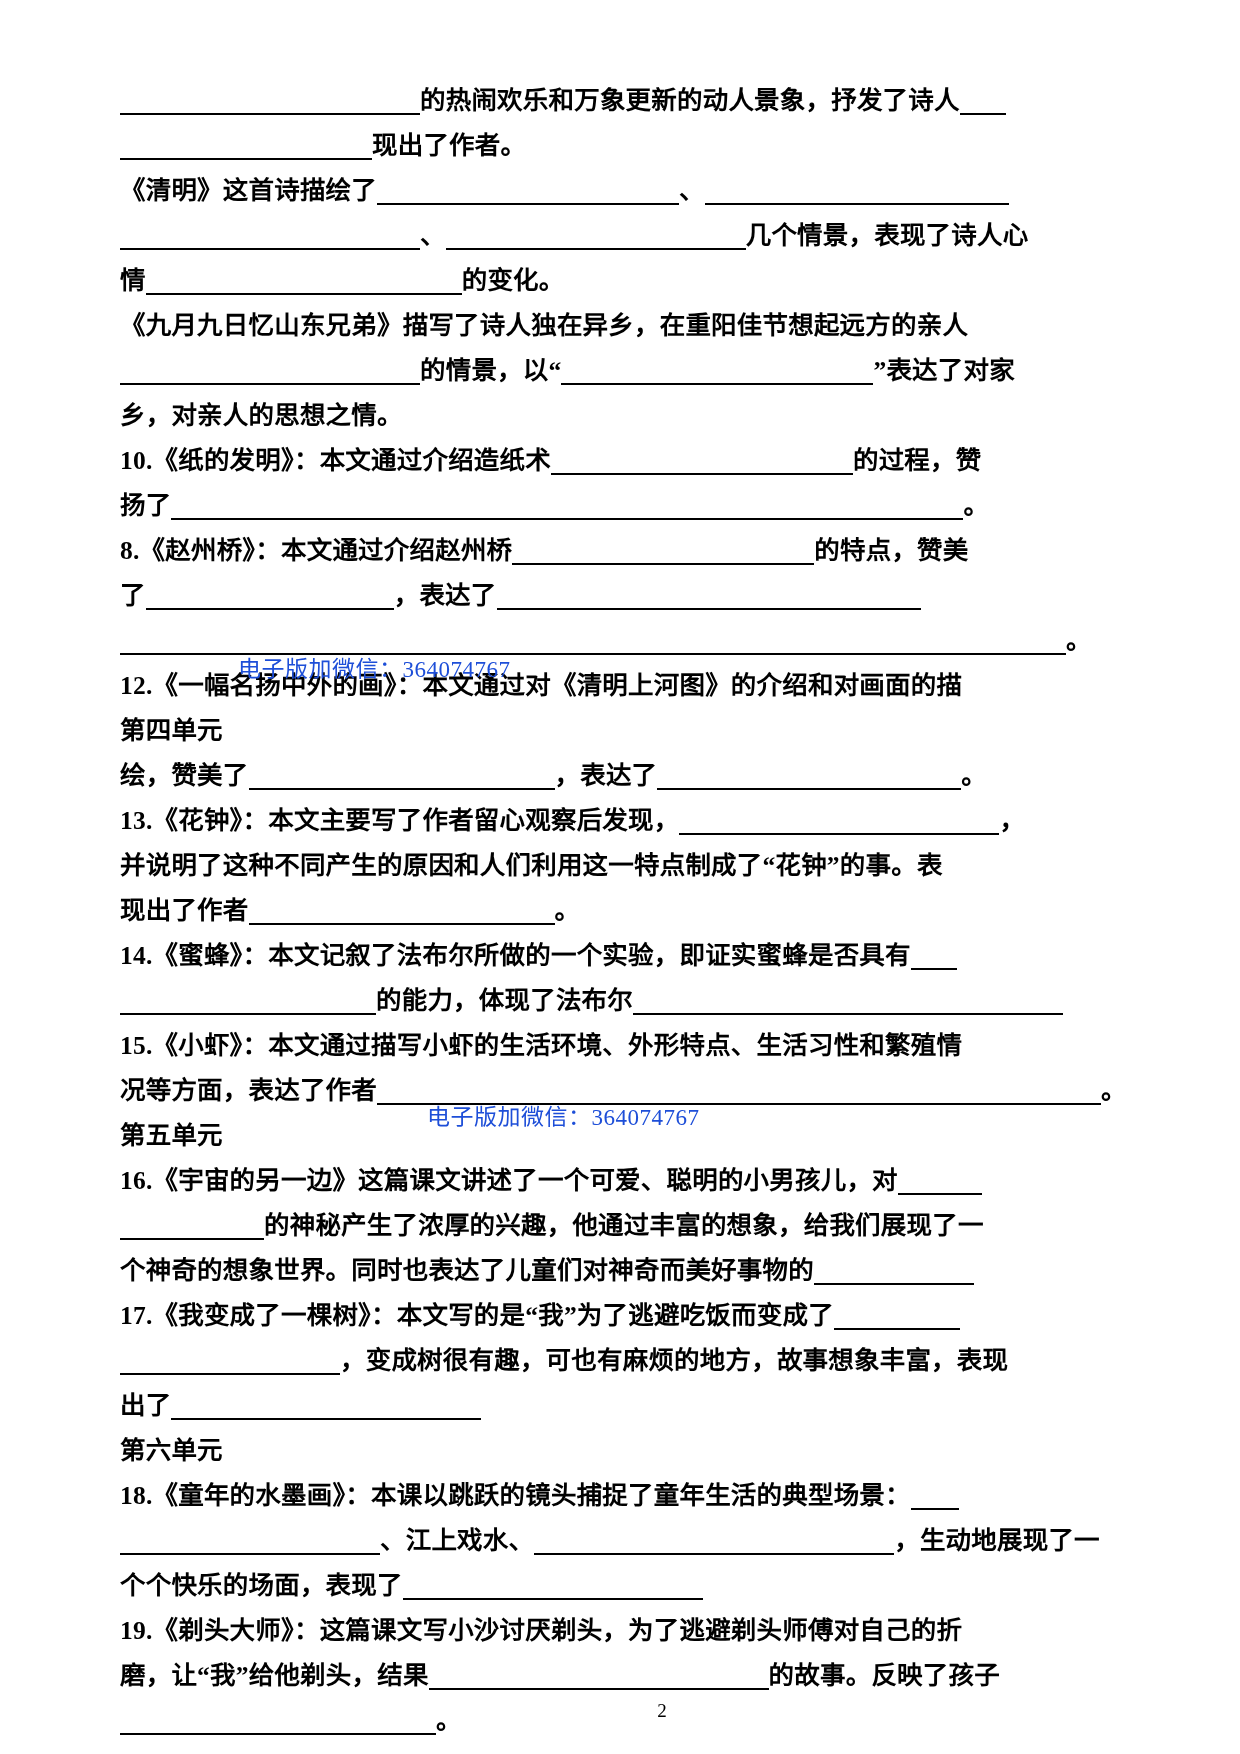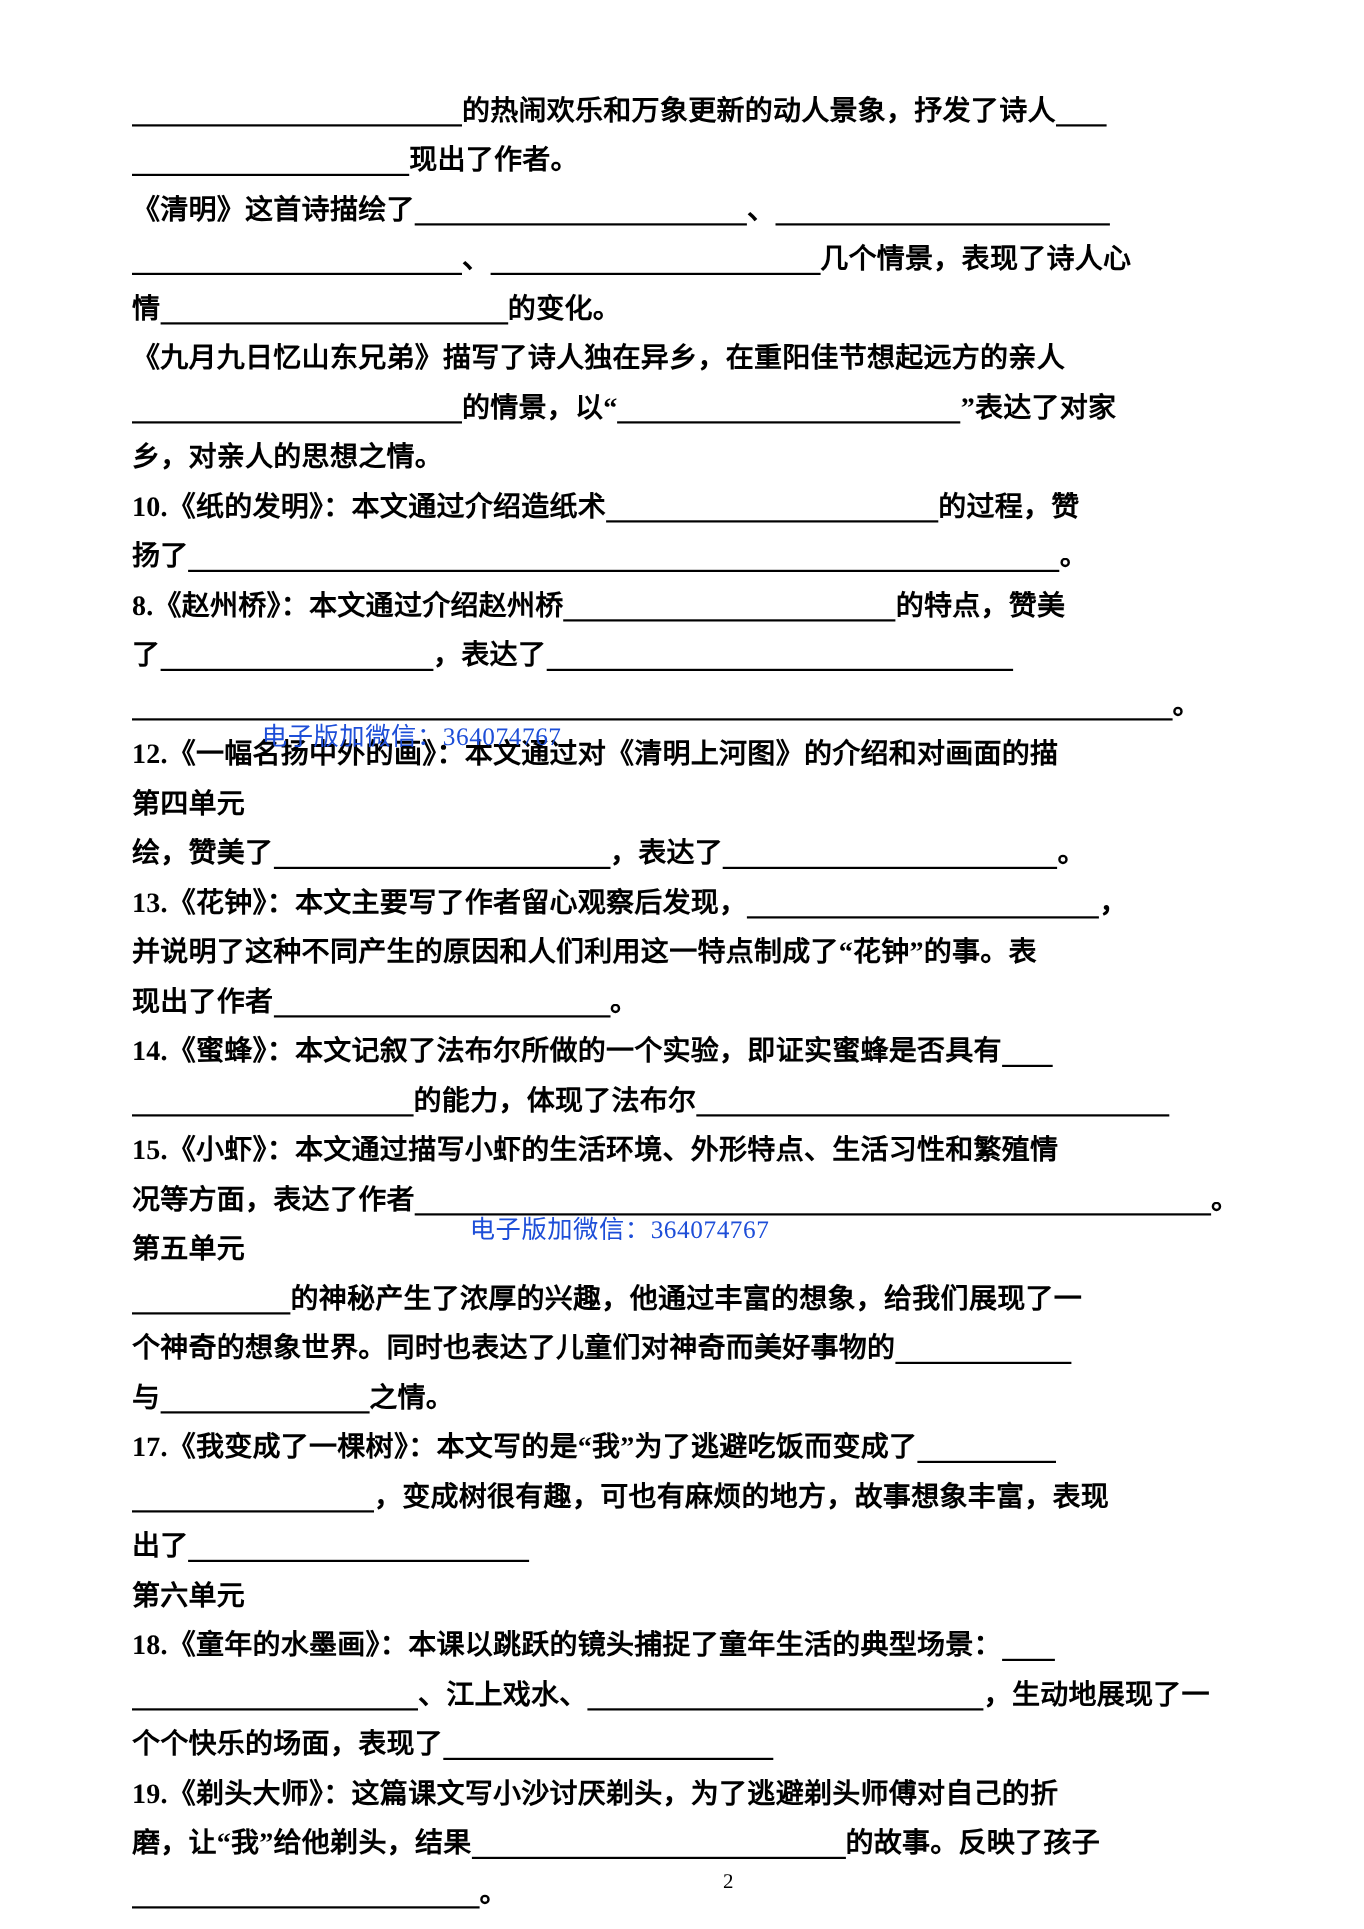--- a/index.html
+++ b/index.html
@@ -105,23 +105,23 @@
       <div class="line" id="l16"><span class="txt">第四单元</span></div>
       <div class="line" id="l15"><span class="txt">绘，赞美了</span><span class="blank" style="width: 306px;"></span><span class="txt">，表达了</span><span class="blank" style="width: 304px;"></span><span class="txt">。</span></div>
       <div class="line" id="l17"><span class="txt">13.《花钟》：本文主要写了作者留心观察后发现，</span><span class="blank" style="width: 320px;"></span><span class="txt">，</span></div>
       <div class="line" id="l18"><span class="txt">并说明了这种不同产生的原因和人们利用这一特点制成了“花钟”的事。表</span></div>
       <div class="line" id="l19"><span class="txt">现出了作者</span><span class="blank" style="width: 306px;"></span><span class="txt">。</span></div>
       <div class="line" id="l20"><span class="txt">14.《蜜蜂》：本文记叙了法布尔所做的一个实验，即证实蜜蜂是否具有</span><span class="blank" style="width: 46px;"></span></div>
       <div class="line" id="l21"><span class="blank" style="width: 256px;"></span><span class="txt">的能力，体现了法布尔</span><span class="blank" style="width: 430px;"></span></div>
       <div class="line" id="l22"><span class="txt">15.《小虾》：本文通过描写小虾的生活环境、外形特点、生活习性和繁殖情</span></div>
       <div class="line" id="l23"><span class="txt">况等方面，表达了作者</span><span class="blank" style="width: 724px;"></span><span class="txt">。</span></div>
       <div class="line" id="l24"><span class="txt">第五单元</span></div>
+      <div class="line" id="l25"><span class="txt">16.《宇宙的另一边》这篇课文讲述了一个可爱、聪明的小男孩儿，对</span><span class="blank" style="width: 84px;"></span></div>
       <div class="line" id="l26"><span class="blank" style="width: 144px;"></span><span class="txt">的神秘产生了浓厚的兴趣，他通过丰富的想象，给我们展现了一</span></div>
       <div class="line" id="l27"><span class="txt">个神奇的想象世界。同时也表达了儿童们对神奇而美好事物的</span><span class="blank" style="width: 160px;"></span></div>
-      <div class="line" id="l28"><span class="txt">与</span><span class="blank" style="width: 190px;"></span><span class="txt">之情。</span></div>
       <div class="line" id="l29"><span class="txt">17.《我变成了一棵树》：本文写的是“我”为了逃避吃饭而变成了</span><span class="blank" style="width: 126px;"></span></div>
       <div class="line" id="l30"><span class="blank" style="width: 220px;"></span><span class="txt">，变成树很有趣，可也有麻烦的地方，故事想象丰富，表现</span></div>
       <div class="line" id="l31"><span class="txt">出了</span><span class="blank" style="width: 310px;"></span></div>
       <div class="line" id="l32"><span class="txt">第六单元</span></div>
       <div class="line" id="l33"><span class="txt">18.《童年的水墨画》：本课以跳跃的镜头捕捉了童年生活的典型场景：</span><span class="blank" style="width: 48px;"></span></div>
       <div class="line" id="l34"><span class="blank" style="width: 260px;"></span><span class="txt">、江上戏水、</span><span class="blank" style="width: 360px;"></span><span class="txt">，生动地展现了一</span></div>
       <div class="line" id="l35"><span class="txt">个个快乐的场面，表现了</span><span class="blank" style="width: 300px;"></span></div>
       <div class="line" id="l36"><span class="txt">19.《剃头大师》：这篇课文写小沙讨厌剃头，为了逃避剃头师傅对自己的折</span></div>
       <div class="line" id="l37"><span class="txt">磨，让“我”给他剃头，结果</span><span class="blank" style="width: 340px;"></span><span class="txt">的故事。反映了孩子</span></div>
       <div class="line" id="l38"><span class="blank" style="width: 316px;"></span><span class="txt">。</span></div>

